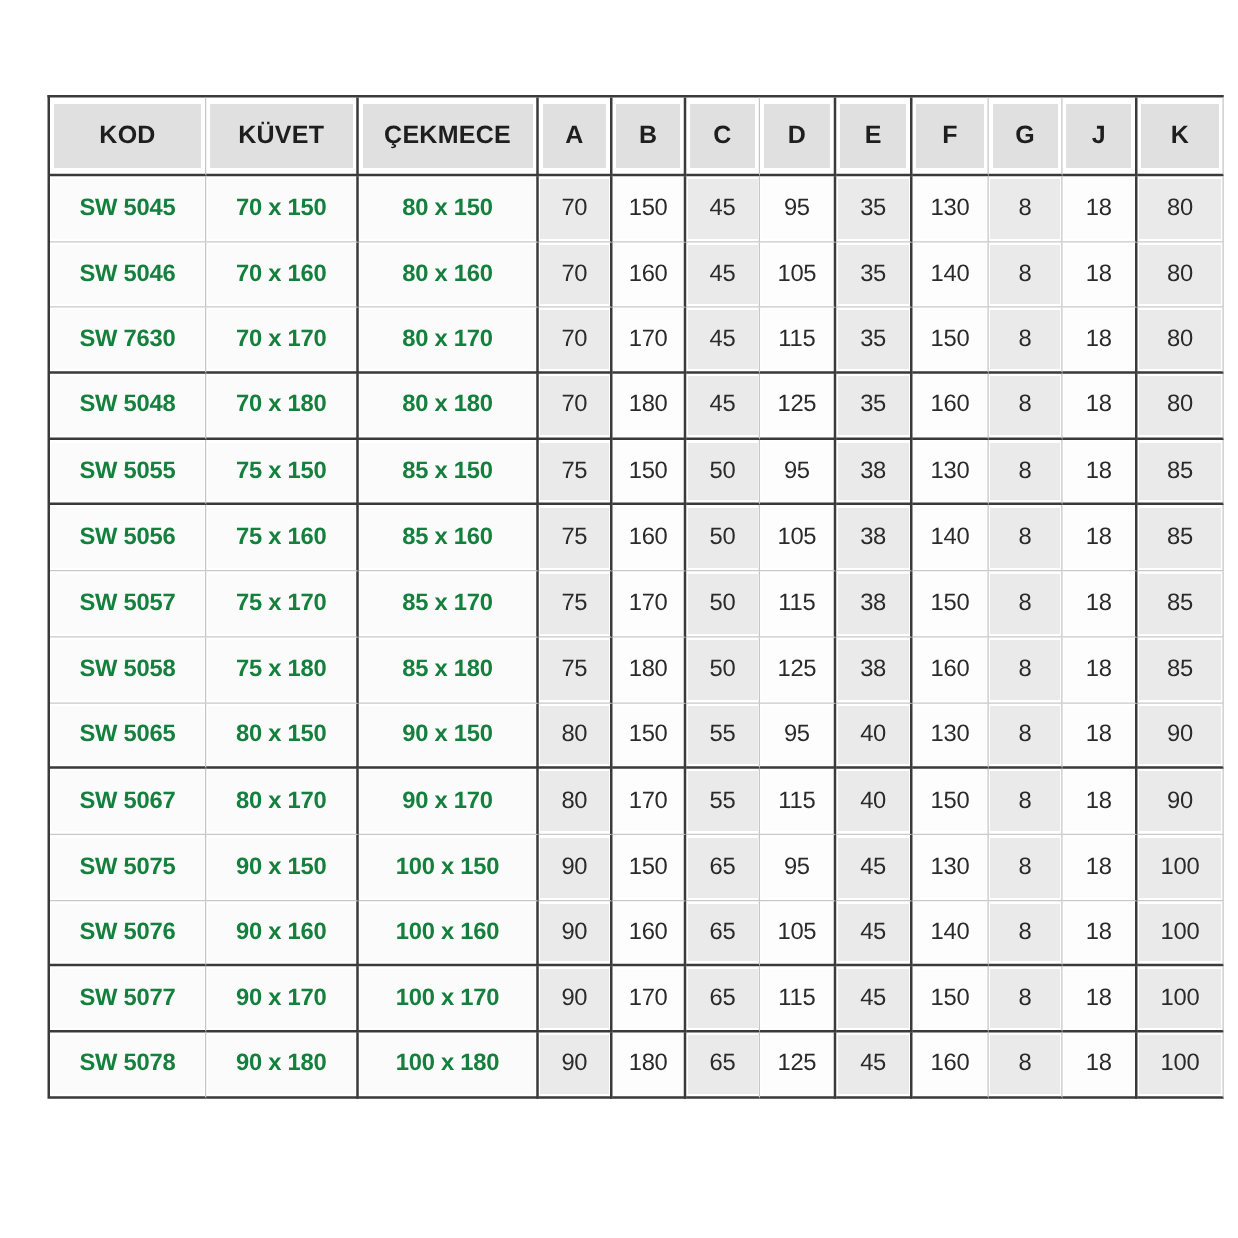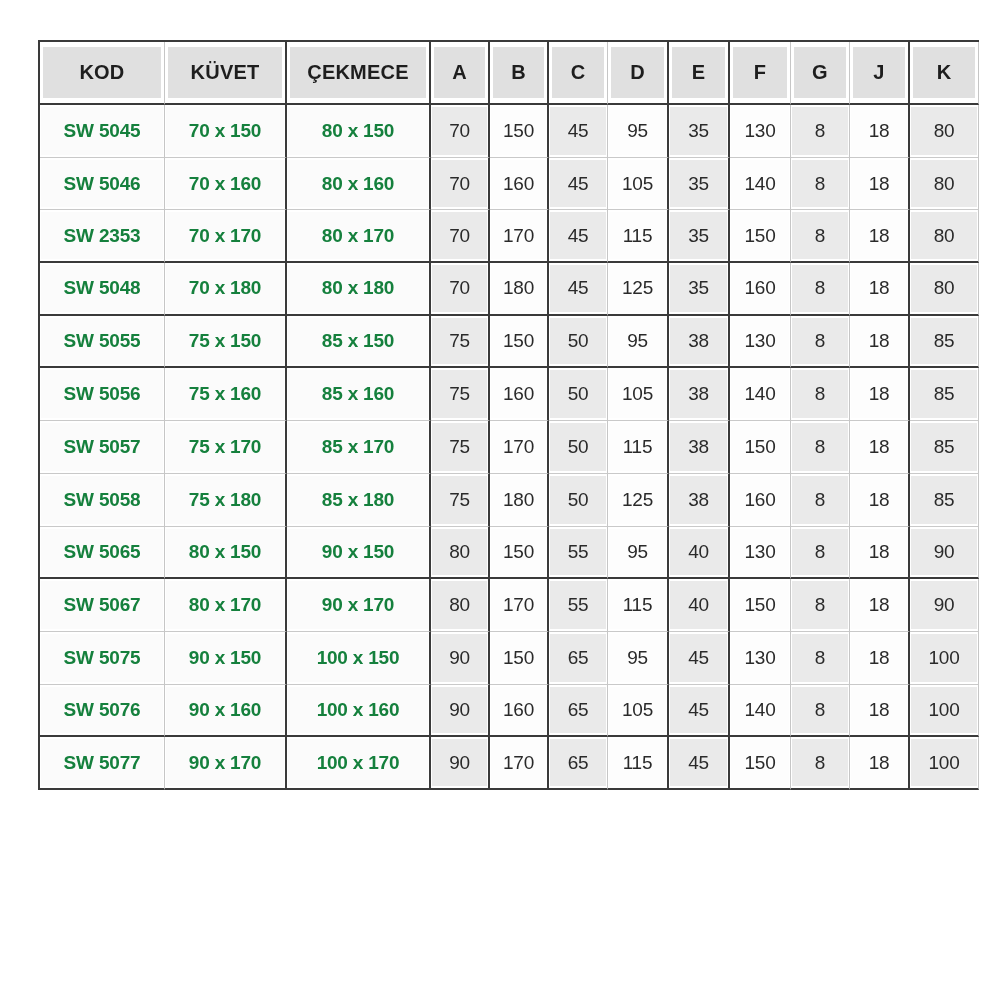--- a/index.html
+++ b/index.html
@@ -15,20 +15,21 @@
     position: absolute;
     left: 38px;
     top: 40px;
   }
   table {
     border-collapse: separate;
     border-spacing: 0;
     table-layout: fixed;
     border-top: 2px solid #3a3a3a;
     border-left: 2px solid #3a3a3a;
+    margin-top: 36px;
   }
   th, td {
     box-sizing: border-box;
     text-align: center;
     vertical-align: middle;
     background-clip: content-box;
     overflow: hidden;
     white-space: nowrap;
   }
   th {
@@ -118,21 +119,21 @@
           <td class="w-b vr-h sh-white c-num">160</td>
           <td class="w-c vr-l sh-gray c-num">45</td>
           <td class="w-d vr-h sh-white c-num">105</td>
           <td class="w-e vr-h sh-gray c-num">35</td>
           <td class="w-f vr-l sh-white c-num">140</td>
           <td class="w-g vr-l sh-gray c-num">8</td>
           <td class="w-j vr-h sh-white c-num">18</td>
           <td class="w-k vr-l sh-gray c-num">80</td>
         </tr>
         <tr class="hb-h">
-          <td class="w-kod vr-l sh-plain c-text">SW 2353</td>
+          <td class="w-kod vr-l sh-plain c-text">SW 7630</td>
           <td class="w-kuvet vr-h sh-plain c-text">70 x 170</td>
           <td class="w-cekmece vr-h sh-plain c-text">80 x 170</td>
           <td class="w-a vr-h sh-gray c-num">70</td>
           <td class="w-b vr-h sh-white c-num">170</td>
           <td class="w-c vr-l sh-gray c-num">45</td>
           <td class="w-d vr-h sh-white c-num">115</td>
           <td class="w-e vr-h sh-gray c-num">35</td>
           <td class="w-f vr-l sh-white c-num">150</td>
           <td class="w-g vr-l sh-gray c-num">8</td>
           <td class="w-j vr-h sh-white c-num">18</td>
@@ -271,15 +272,29 @@
           <td class="w-a vr-h sh-gray c-num">90</td>
           <td class="w-b vr-h sh-white c-num">170</td>
           <td class="w-c vr-l sh-gray c-num">65</td>
           <td class="w-d vr-h sh-white c-num">115</td>
           <td class="w-e vr-h sh-gray c-num">45</td>
           <td class="w-f vr-l sh-white c-num">150</td>
           <td class="w-g vr-l sh-gray c-num">8</td>
           <td class="w-j vr-h sh-white c-num">18</td>
           <td class="w-k vr-l sh-gray c-num">100</td>
         </tr>
+        <tr class="hb-h">
+          <td class="w-kod vr-l sh-plain c-text">SW 5078</td>
+          <td class="w-kuvet vr-h sh-plain c-text">90 x 180</td>
+          <td class="w-cekmece vr-h sh-plain c-text">100 x 180</td>
+          <td class="w-a vr-h sh-gray c-num">90</td>
+          <td class="w-b vr-h sh-white c-num">180</td>
+          <td class="w-c vr-l sh-gray c-num">65</td>
+          <td class="w-d vr-h sh-white c-num">125</td>
+          <td class="w-e vr-h sh-gray c-num">45</td>
+          <td class="w-f vr-l sh-white c-num">160</td>
+          <td class="w-g vr-l sh-gray c-num">8</td>
+          <td class="w-j vr-h sh-white c-num">18</td>
+          <td class="w-k vr-l sh-gray c-num">100</td>
+        </tr>
       </tbody>
   </table>
 </div>
 
 </body></html>

